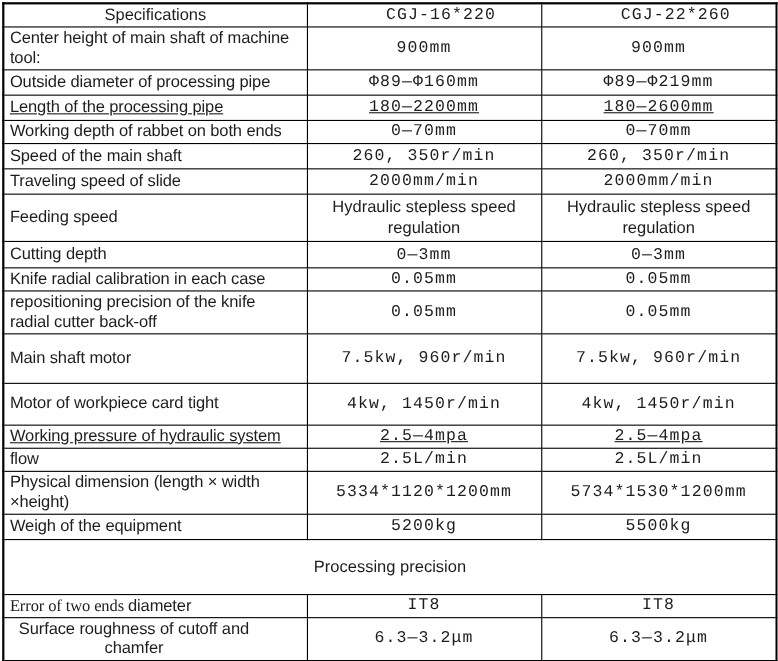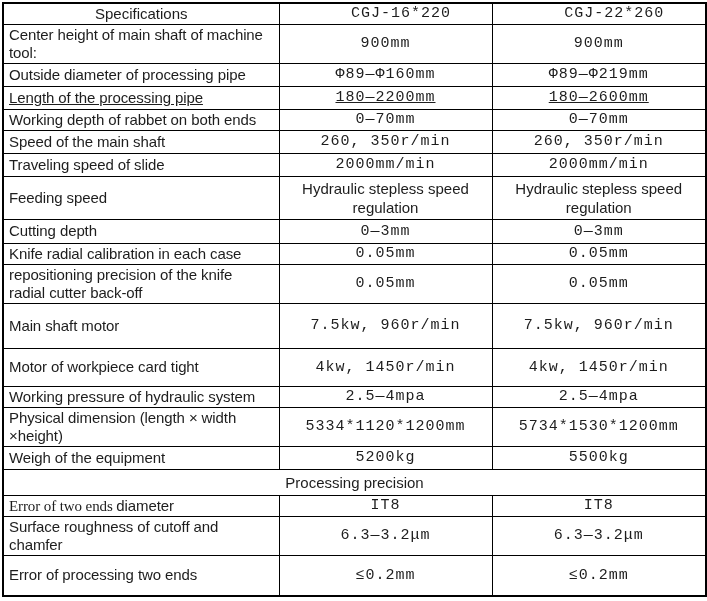--- a/index.html
+++ b/index.html
@@ -38,38 +38,39 @@
   }
   td.label-cell {
     text-align: left;
     padding: 1px 8px 1px 5px;
     font-size: 15px;
     line-height: 18px;
     letter-spacing: -0.1px;
   }
   td.label-cell.narrow {
     padding-right: 44px;
+    text-align: center;
   }
   td.value-cell {
     text-align: center;
     font-family: "Liberation Mono", "DejaVu Sans Mono", monospace;
     font-size: 15px;
     letter-spacing: 1px;
     padding: 0 2px;
   }
   td.value-cell.sans {
     font-family: "Liberation Sans", sans-serif;
     letter-spacing: 0;
     line-height: 19px;
     font-size: 15px;
   }
   td.section-cell {
     text-align: center;
     font-size: 15px;
-    padding: 4px;
+    padding: 16px;
     margin-left: 28px;
   }
   .serif {
     font-family: "Liberation Serif", serif;
   }
 </style>
 </head>
 <body>
 
 <div class="page">
@@ -140,24 +141,29 @@
         <tr style="height: 45px;">
           <td class="label-cell">Main shaft motor</td>
           <td class="value-cell">7.5kw, 960r/min</td>
           <td class="value-cell">7.5kw, 960r/min</td>
         </tr>
         <tr style="height: 38px;">
           <td class="label-cell">Motor of workpiece card tight</td>
           <td class="value-cell">4kw, 1450r/min</td>
           <td class="value-cell">4kw, 1450r/min</td>
         </tr>
-        <tr style="height: 20px;">
+        <tr style="height: 20px; text-decoration: underline;">
           <td class="label-cell">Working pressure of hydraulic system</td>
           <td class="value-cell">2.5—4mpa</td>
           <td class="value-cell">2.5—4mpa</td>
+        </tr>
+        <tr style="height: 21px;">
+          <td class="label-cell">flow</td>
+          <td class="value-cell">2.5L/min</td>
+          <td class="value-cell">2.5L/min</td>
         </tr>
         <tr style="height: 35px;">
           <td class="label-cell">Physical dimension (length × width ×height)</td>
           <td class="value-cell">5334*1120*1200mm</td>
           <td class="value-cell">5734*1530*1200mm</td>
         </tr>
         <tr style="height: 23px;">
           <td class="label-cell">Weigh of the equipment</td>
           <td class="value-cell">5200kg</td>
           <td class="value-cell">5500kg</td>

